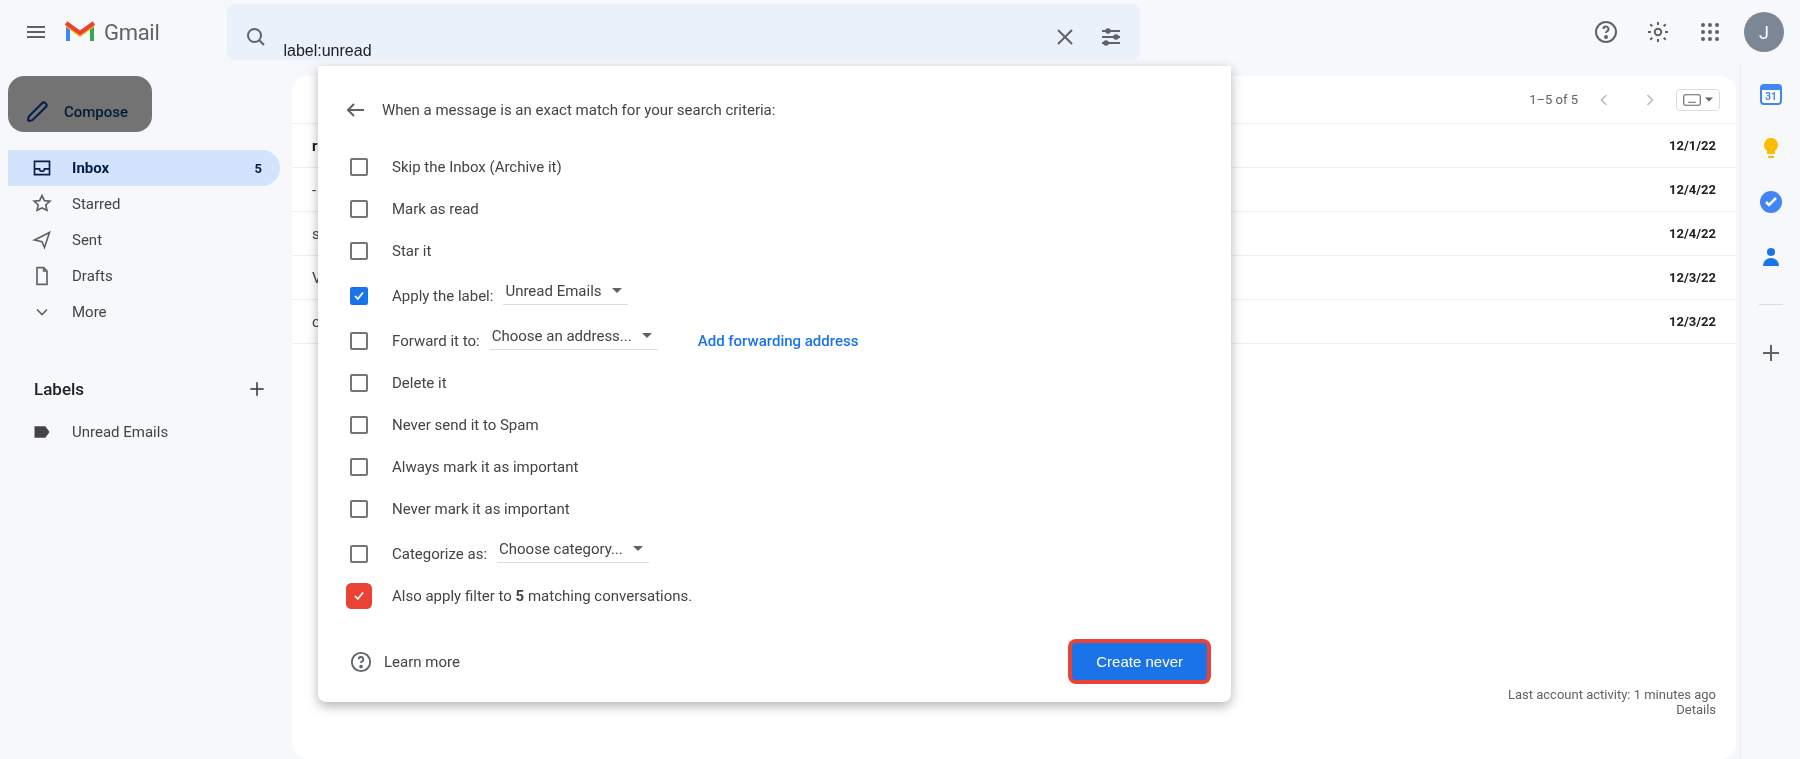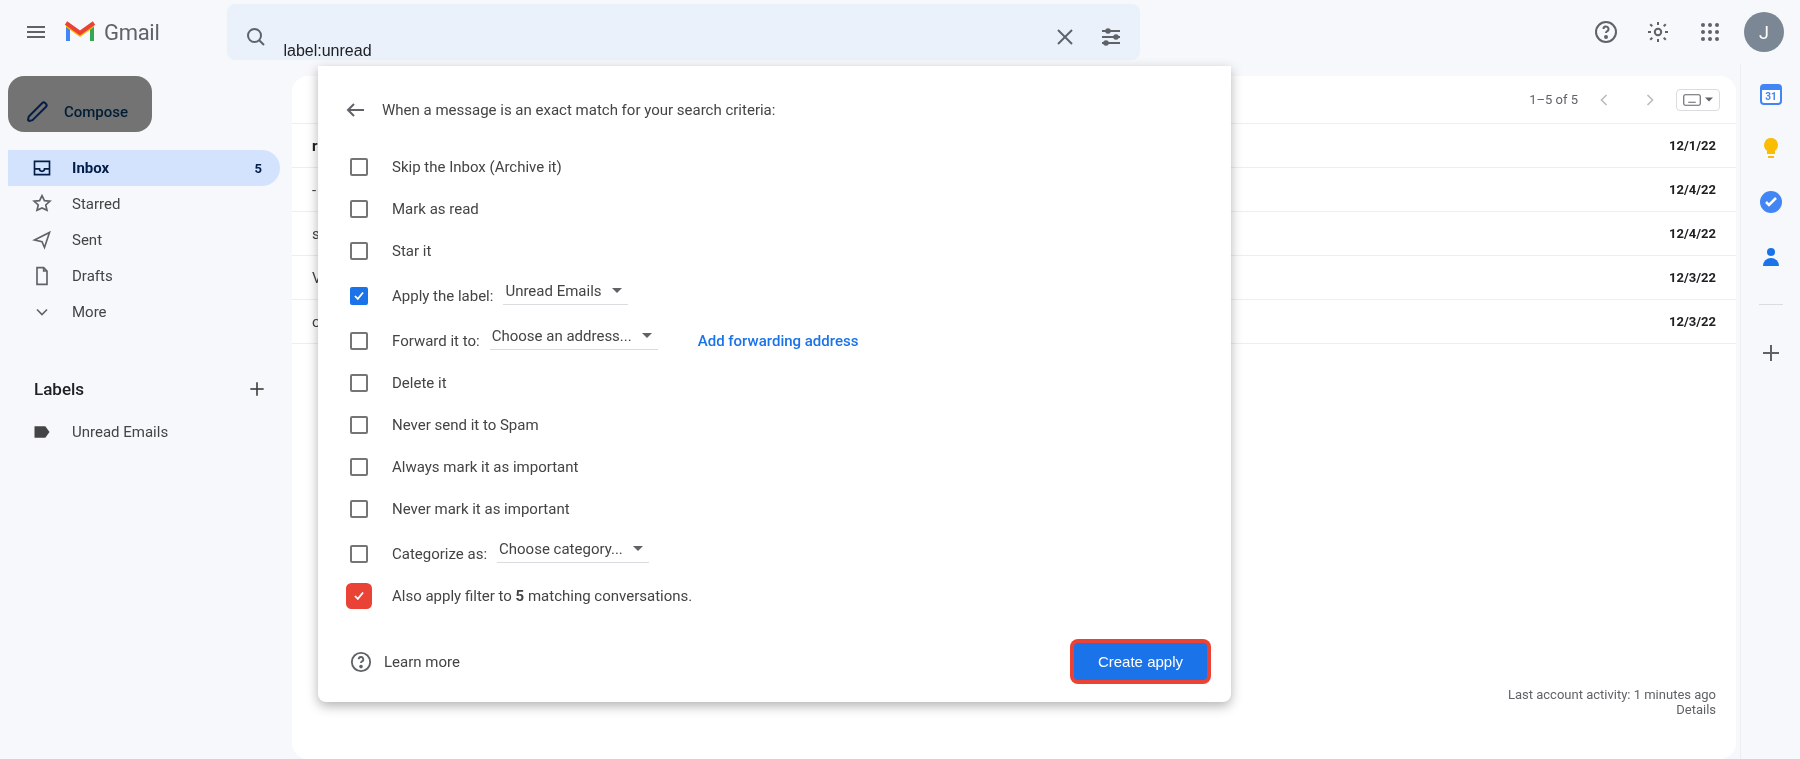--- a/index.html
+++ b/index.html
@@ -670,15 +670,15 @@
 
   <div class="dd-foot">
     <div class="learn">
       <svg width="22" height="22" viewBox="0 0 24 24" fill="none" stroke="#5f6368" stroke-width="2">
           <circle cx="12" cy="12" r="10"></circle>
           <path d="M9.5 9a2.5 2.5 0 1 1 3.5 2.3c-.9.4-1 1-1 1.7"></path>
           <circle cx="12" cy="17" r="1" fill="#5f6368"></circle>
         </svg>
       <span>Learn more</span>
     </div>
-    <button class="create">Create apply</button>
+    <button class="create">Create never</button>
   </div>
 </div>
 
 </body></html>

